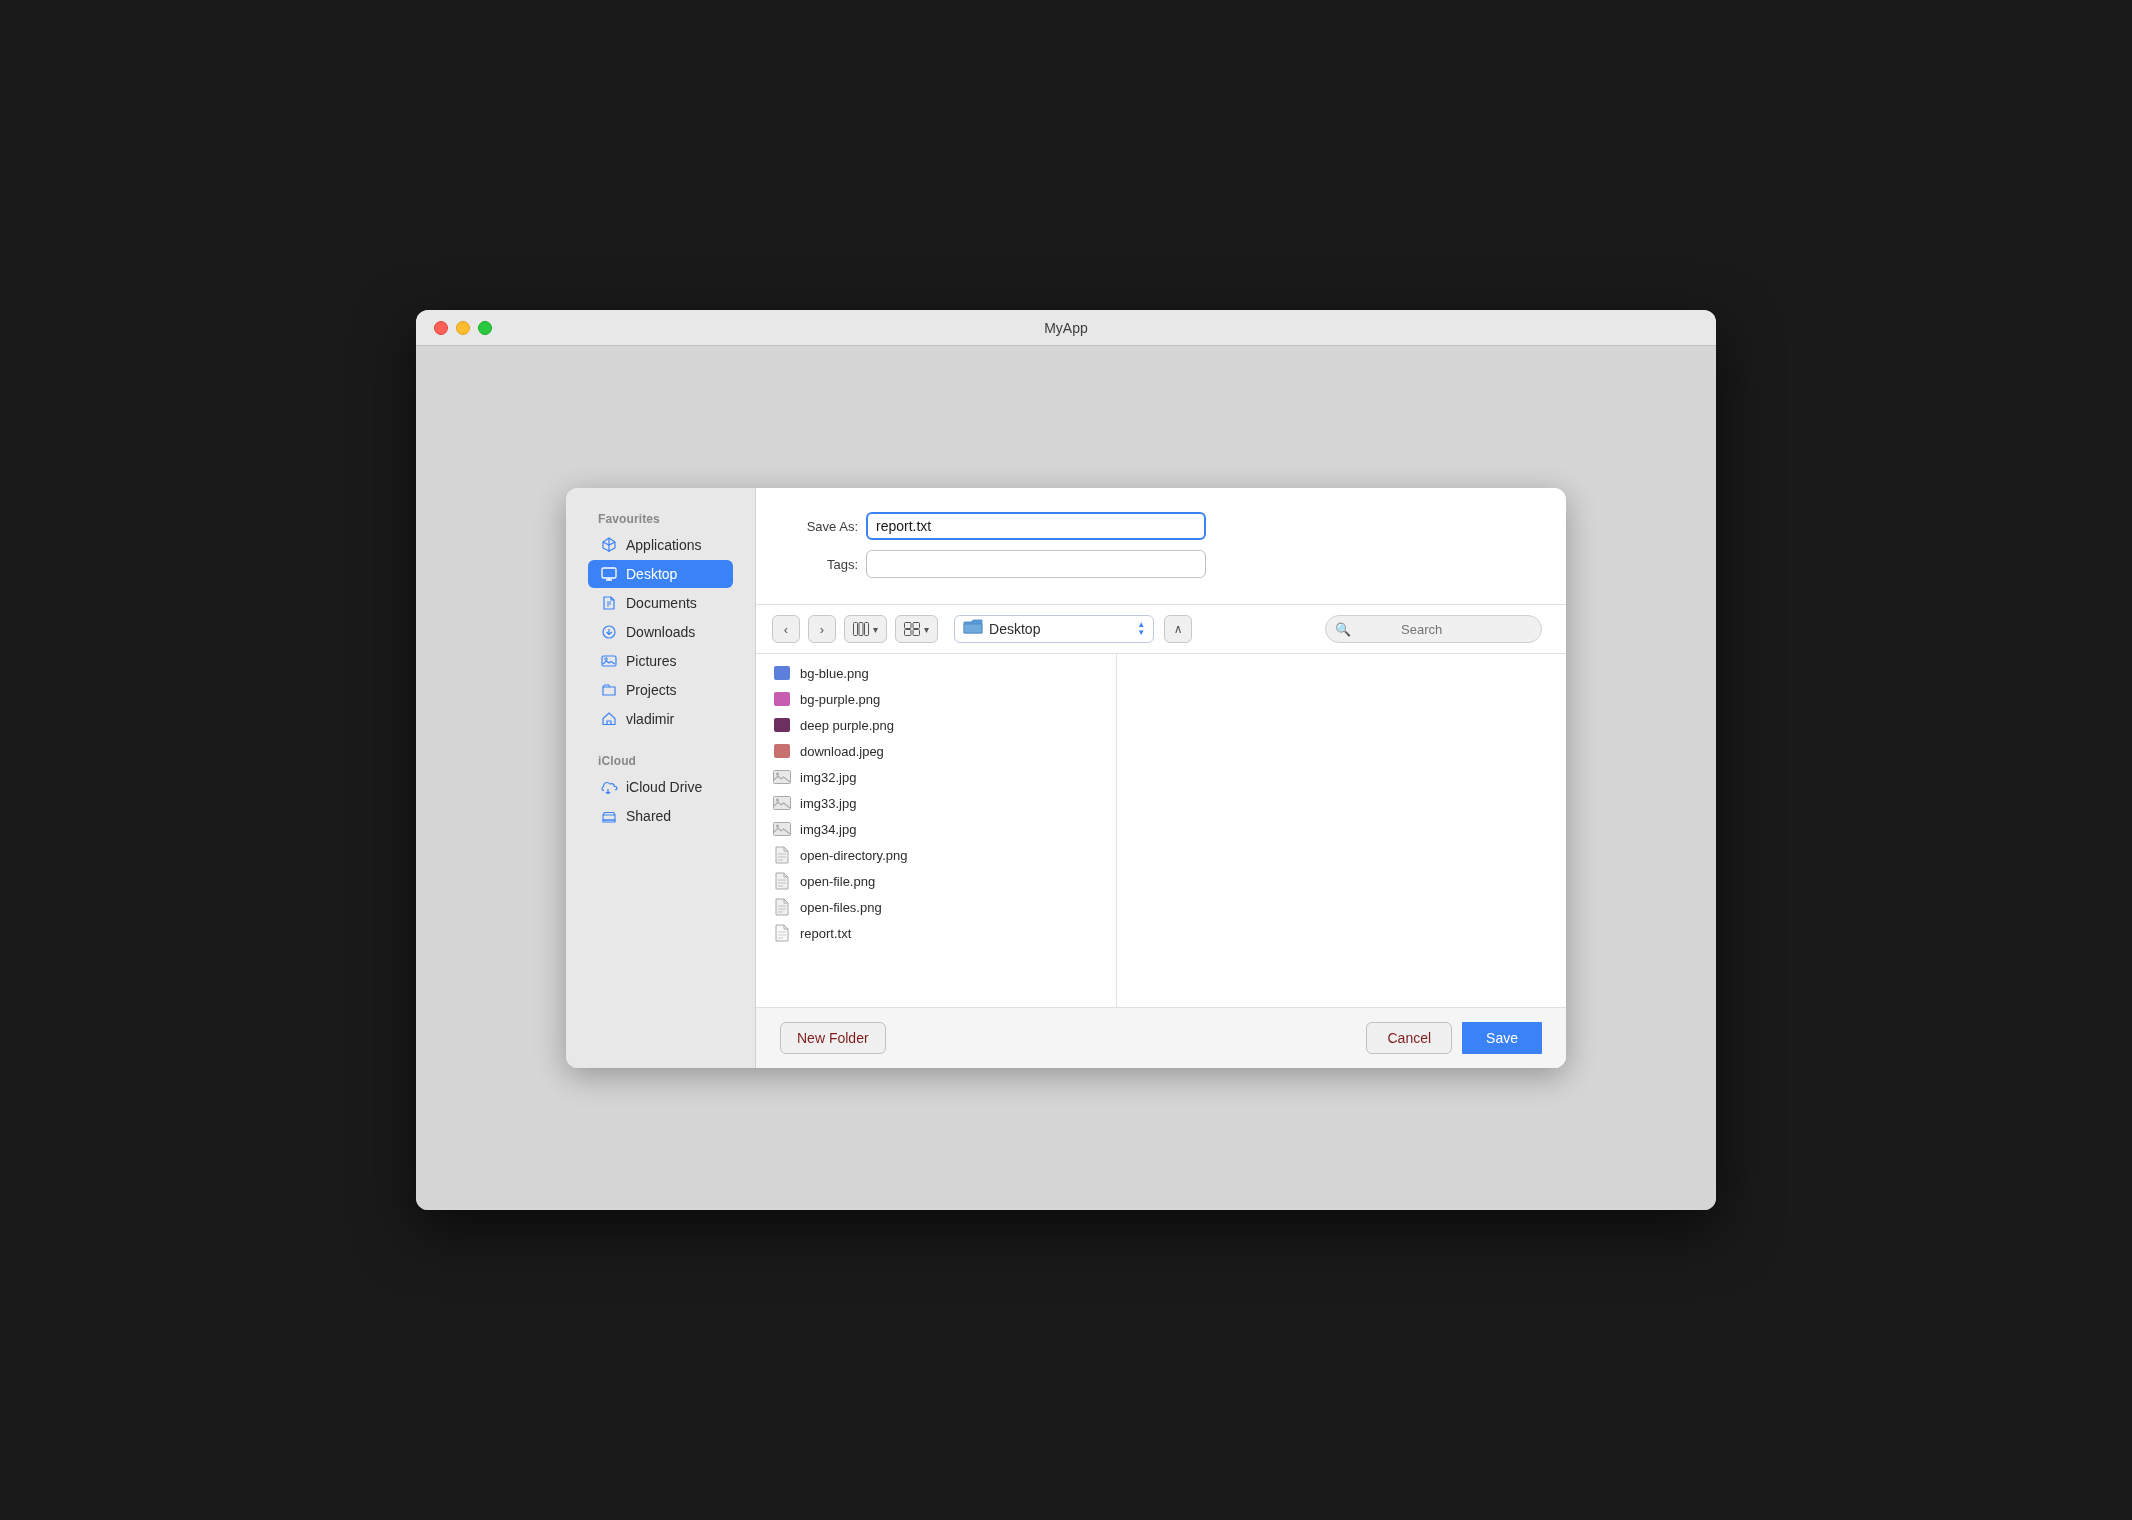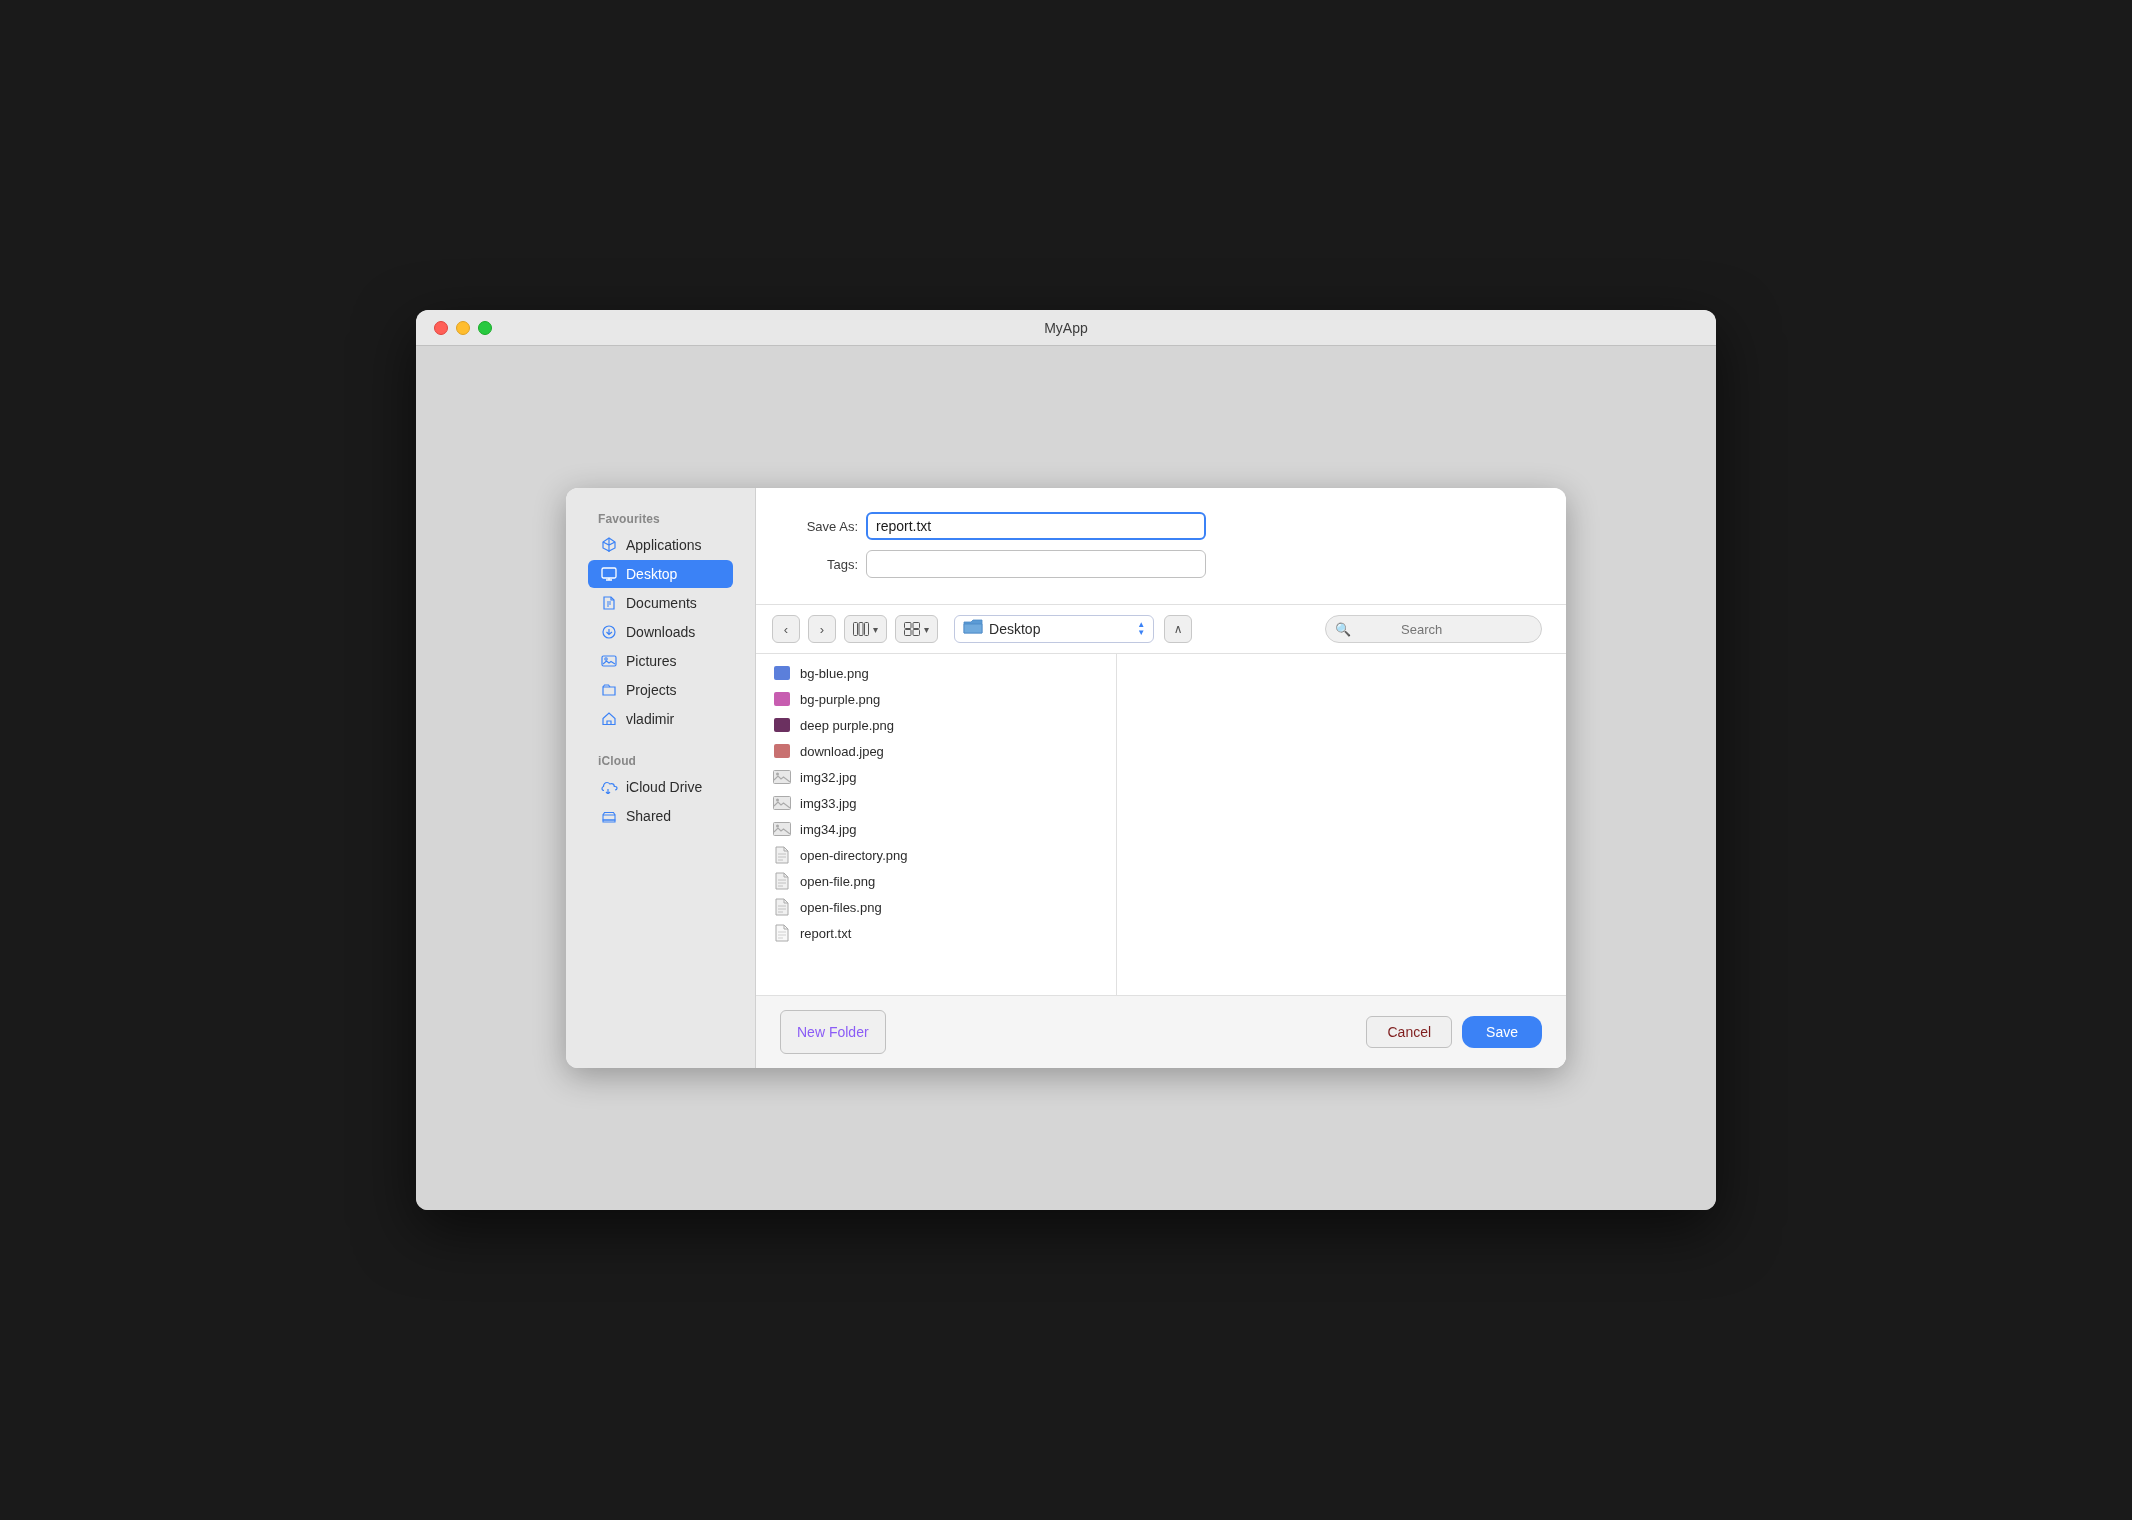--- a/index.html
+++ b/index.html
@@ -317,28 +317,28 @@
     .bottom-bar {
       display: flex;
       align-items: center;
       justify-content: space-between;
       padding: 14px 24px;
       border-top: 1px solid #e0e0e0;
       background: #f5f5f5;
     }
 
     .new-folder-btn {
-      height: 44px;
+      height: 32px;
       padding: 0 16px;
       border-radius: 6px;
       border: 1px solid #c0c0c0;
       background: #f0f0f0;
       cursor: pointer;
       font-size: 14px;
-      color: #8b5cf6;
+      color: #7f1d1d;
     }
 
     .action-buttons {
       display: flex;
       gap: 10px;
     }
 
     .cancel-btn {
       height: 32px;
       padding: 0 20px;
@@ -346,21 +346,21 @@
       border: 1px solid #c0c0c0;
       background: #f0f0f0;
       cursor: pointer;
       font-size: 14px;
       color: #7f1d1d;
     }
 
     .save-btn {
       height: 32px;
       padding: 0 24px;
-      border-radius: 12px;
+      border-radius: 1px;
       border: none;
       background: #3b82f6;
       cursor: pointer;
       font-size: 14px;
       color: white;
       font-weight: 500;
     }
 
     .sidebar-spacer {
       height: 12px;

